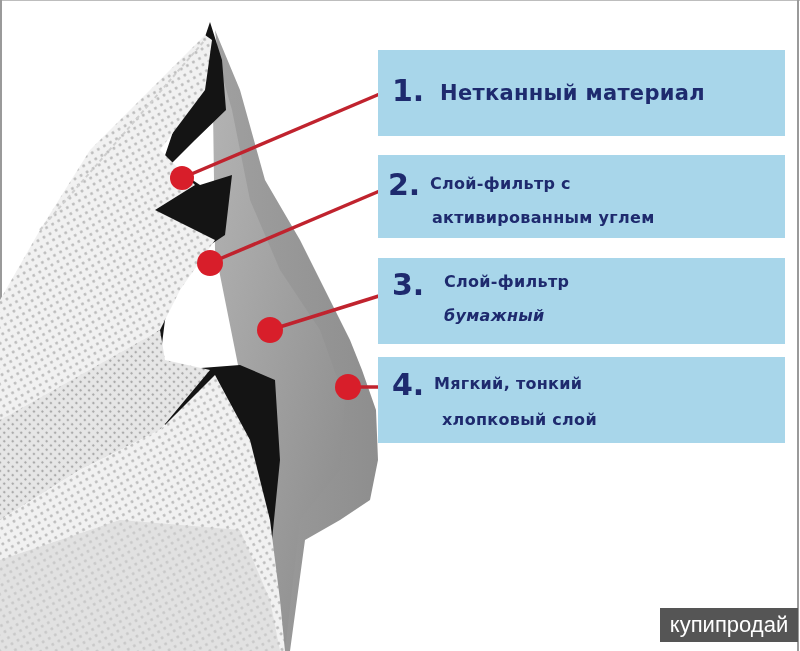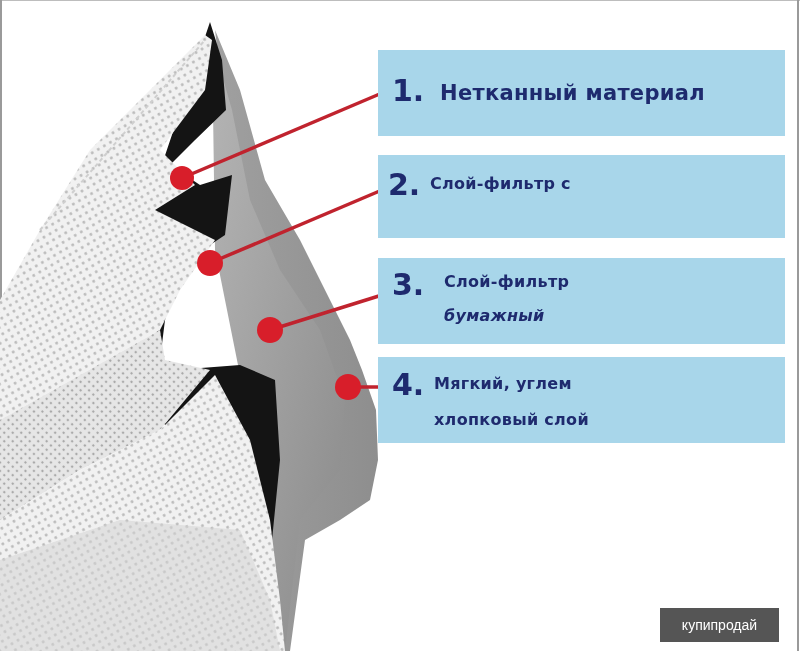--- a/index.html
+++ b/index.html
@@ -21,24 +21,24 @@
     #box2 .num { left: 10px; top: 12px; }
     #box2 .line1 { left: 52px; top: 19px; }
     #box2 .line2 { left: 54px; top: 53px; }
     #box3 { top: 258px; height: 86px; }
     #box3 .num { left: 14px; top: 9px; }
     #box3 .line1 { left: 66px; top: 14px; text-align: right; }
     #box3 .line2 { left: 66px; top: 48px; font-style: italic; }
     #box4 { top: 357px; height: 86px; }
     #box4 .num { left: 14px; top: 10px; }
     #box4 .line1 { left: 56px; top: 17px; }
-    #box4 .line2 { left: 56px; top: 53px; }
-    .watermark { position: absolute; left: 660px; top: 608px; width: 119px; height: 34px;
+    #box4 .line2 { left: 64px; top: 53px; }
+    .watermark { position: absolute; left: 660px; top: 608px; width: 138px; height: 34px;
                  background: #555555; color: #ffffff; font-family: "Liberation Sans", sans-serif;
-                 font-size: 14px; line-height: 34px; text-align: center; }
+                 font-size: 22px; line-height: 34px; text-align: center; }
   </style>
 </head>
 <body>
 
 <div class="frame">
   <div class="border-top"></div>
   <div class="border-left"></div>
   <div class="border-right"></div>
 
   <svg class="illustration" width="800" height="651" viewBox="0 0 800 651">
@@ -85,30 +85,31 @@
   </svg>
 
   <div class="label-box" id="box1">
     <span class="num">1.</span>
     <span class="line1">Нетканный материал</span>
   </div>
 
   <div class="label-box" id="box2">
     <span class="num">2.</span>
     <span class="line1">Слой-фильтр с</span>
+    <span class="line2">активированным углем</span>
   </div>
 
   <div class="label-box" id="box3">
     <span class="num">3.</span>
     <span class="line1">Слой-фильтр</span>
     <span class="line2">бумажный</span>
   </div>
 
   <div class="label-box" id="box4">
     <span class="num">4.</span>
-    <span class="line1">Мягкий, углем</span>
+    <span class="line1">Мягкий, тонкий</span>
     <span class="line2">хлопковый слой</span>
   </div>
 
   <div class="watermark">
     <span>купипродай</span>
   </div>
 </div>
 
 </body></html>

